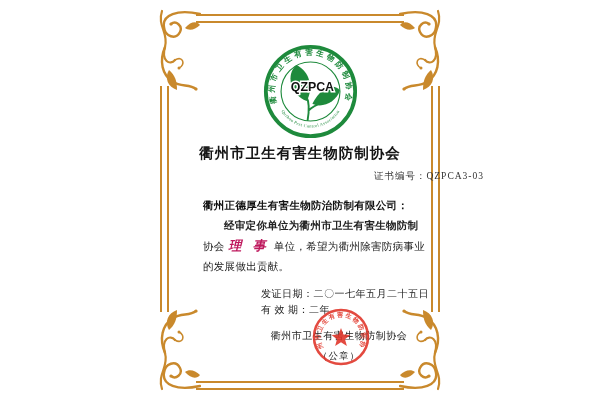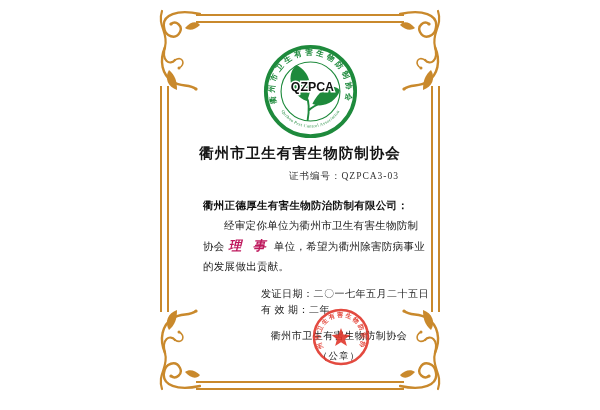--- a/index.html
+++ b/index.html
@@ -31,27 +31,27 @@
   
   .logo{position:absolute;left:263px;top:44px;width:95px;height:95px;}
 
   
   .title{
     position:absolute;left:160px;top:144px;width:280px;
     text-align:center;font-size:14.5px;font-weight:bold;color:#151515;
     letter-spacing:1px;white-space:nowrap;
   }
   .certno{
-    position:absolute;left:204px;top:170px;width:280px;text-align:center;
+    position:absolute;left:204px;top:170px;width:280px;text-align:right;
     font-size:9.5px;color:#333;letter-spacing:1px;white-space:nowrap;
   }
   .body-block{position:absolute;left:203px;top:196px;width:200px;color:#222;}
   .body-line{font-size:10.5px;line-height:20px;white-space:nowrap;letter-spacing:0.3px;}
   .recipient{font-weight:bold;color:#111;}
-  .indent{text-indent:21px;}
+  .indent{text-indent:21px;font-weight:bold;}
   .role{
     font-weight:bold;font-style:italic;font-size:13px;letter-spacing:4px;
     margin:0 4px;color:#be185d;
   }
   .dates{position:absolute;left:261px;top:286px;color:#222;}
   .date-line{font-size:10px;line-height:16px;white-space:nowrap;letter-spacing:0.5px;}
   .signature{
     position:absolute;left:239px;top:329px;width:200px;text-align:center;color:#222;
   }
   .sig-name{font-size:10px;line-height:13px;letter-spacing:0.5px;white-space:nowrap;}

